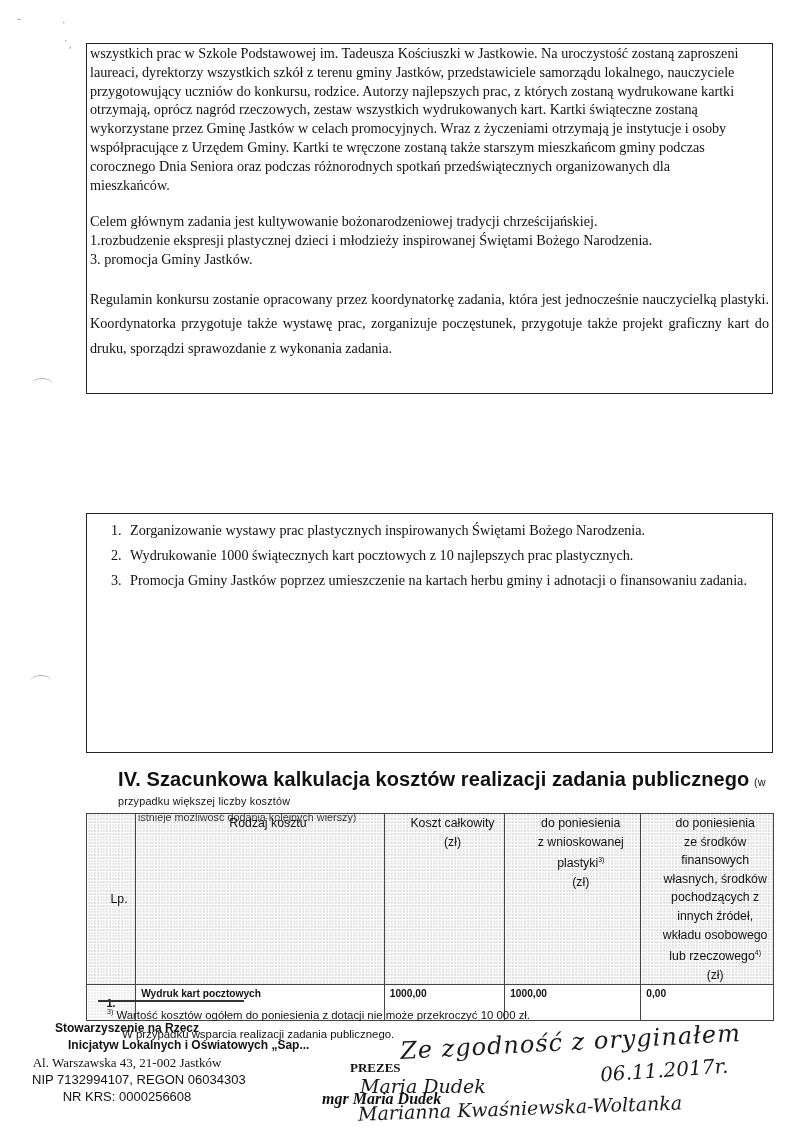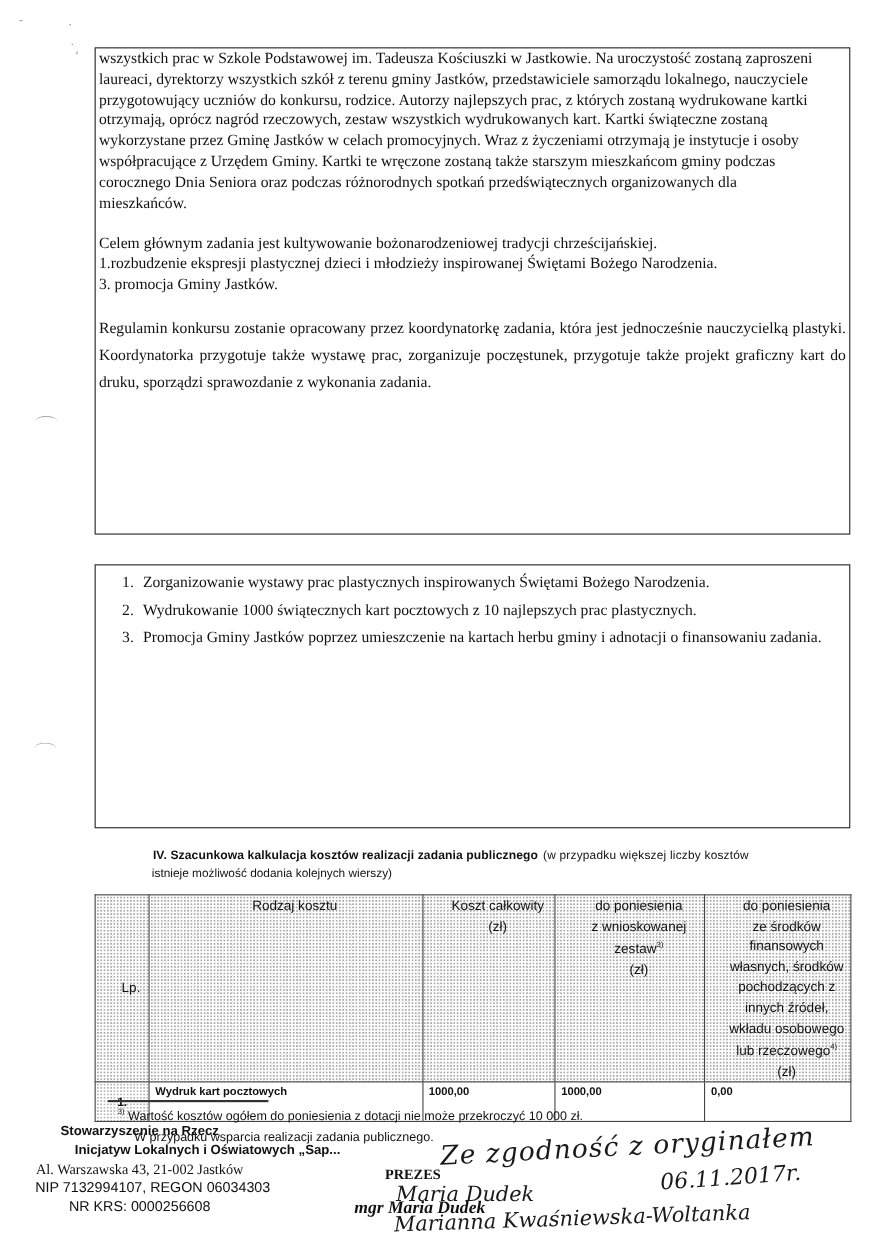--- a/index.html
+++ b/index.html
@@ -1,40 +1,40 @@
 <!DOCTYPE html>
 <html><head>
 <meta charset="utf-8">
 <style>
   html, body { margin: 0; padding: 0; background: #ffffff; }
   body { width: 800px; height: 1130px; position: relative; overflow: hidden; color: #111; }
   .serif { font-family: "Liberation Serif", "DejaVu Serif", serif; }
   .sans { font-family: "Liberation Sans", "DejaVu Sans", sans-serif; }
 
   .box { position: absolute; border: 1.5px solid #222; box-sizing: border-box; }
-  #box1 { left: 86px; top: 43px; width: 687px; height: 443px; }
+  #box1 { left: 86px; top: 43px; width: 687px; height: 351px; }
   #box2 { left: 86px; top: 513px; width: 687px; height: 240px; }
 
   .para { font-size: 14.2px; line-height: 18.8px; padding: 0 3px; margin: 0; }
   .para.justified { text-align: justify; line-height: 24.5px; }
   .gap { height: 18px; }
 
   .box2-head {
     height: 27px; border-bottom: 1.5px solid #222; font-size: 11.5px; font-weight: bold;
     padding: 2px 4px; box-sizing: border-box;
     background:
       radial-gradient(#bbb 0.6px, transparent 0.8px) 0 0/4px 4px,
       radial-gradient(#d4d4d4 0.6px, transparent 0.8px) 2px 2px/5px 5px;
   }
   .results { margin: 0; padding: 0 0 0 0; list-style: none; }
   .results li { position: relative; font-size: 14.2px; line-height: 25px; padding-left: 43px; padding-right: 3px; text-align: justify; }
   .results li .num { position: absolute; left: 24px; }
 
   #sec4 { position: absolute; left: 118px; top: 768px; width: 660px; }
-  #sec4 .title { font-size: 11px; font-weight: bold; letter-spacing: 0.1px; margin-left: 21px; }
+  #sec4 .title { font-size: 20px; font-weight: bold; letter-spacing: 0.1px; }
   #sec4 .note { font-size: 10.8px; font-weight: normal; letter-spacing: 0.2px; }
   #sec4 .note2 { font-size: 10.8px; padding-left: 20px; display: block; margin-top: 2px; }
 
   table.costs { position: absolute; left: 86px; top: 813px; width: 688px; border-collapse: collapse; font-family: "Liberation Sans", "DejaVu Sans", sans-serif; }
   table.costs td, table.costs th { border: 1.2px solid #444; vertical-align: top; padding: 0; }
   table.costs th {
     font-weight: normal; font-size: 12.3px; line-height: 18.6px; text-align: center;
     background:
       radial-gradient(#a9a9a9 0.6px, transparent 0.8px) 0 0/3px 3px,
       radial-gradient(#cfcfcf 0.6px, transparent 0.8px) 1px 2px/4px 4px;
@@ -119,21 +119,21 @@
       <tr>
     <th class="lp"><span>Lp.</span></th>
     <th style="width:277px;"><span>Rodzaj kosztu</span></th>
     <th style="width:117px;">
       <div>Koszt całkowity</div>
       <div>(zł)</div>
     </th>
     <th style="width:130px;">
       <div>do poniesienia</div>
       <div>z wnioskowanej</div>
-      <div><span>zestaw</span><sup>3)</sup></div>
+      <div><span>plastyki</span><sup>3)</sup></div>
       <div>(zł)</div>
     </th>
     <th style="width:125px;">
       <div>do poniesienia</div>
       <div>ze środków</div>
       <div>finansowych</div>
       <div>własnych, środków</div>
       <div>pochodzących z</div>
       <div>innych źródeł,</div>
       <div>wkładu osobowego</div>

